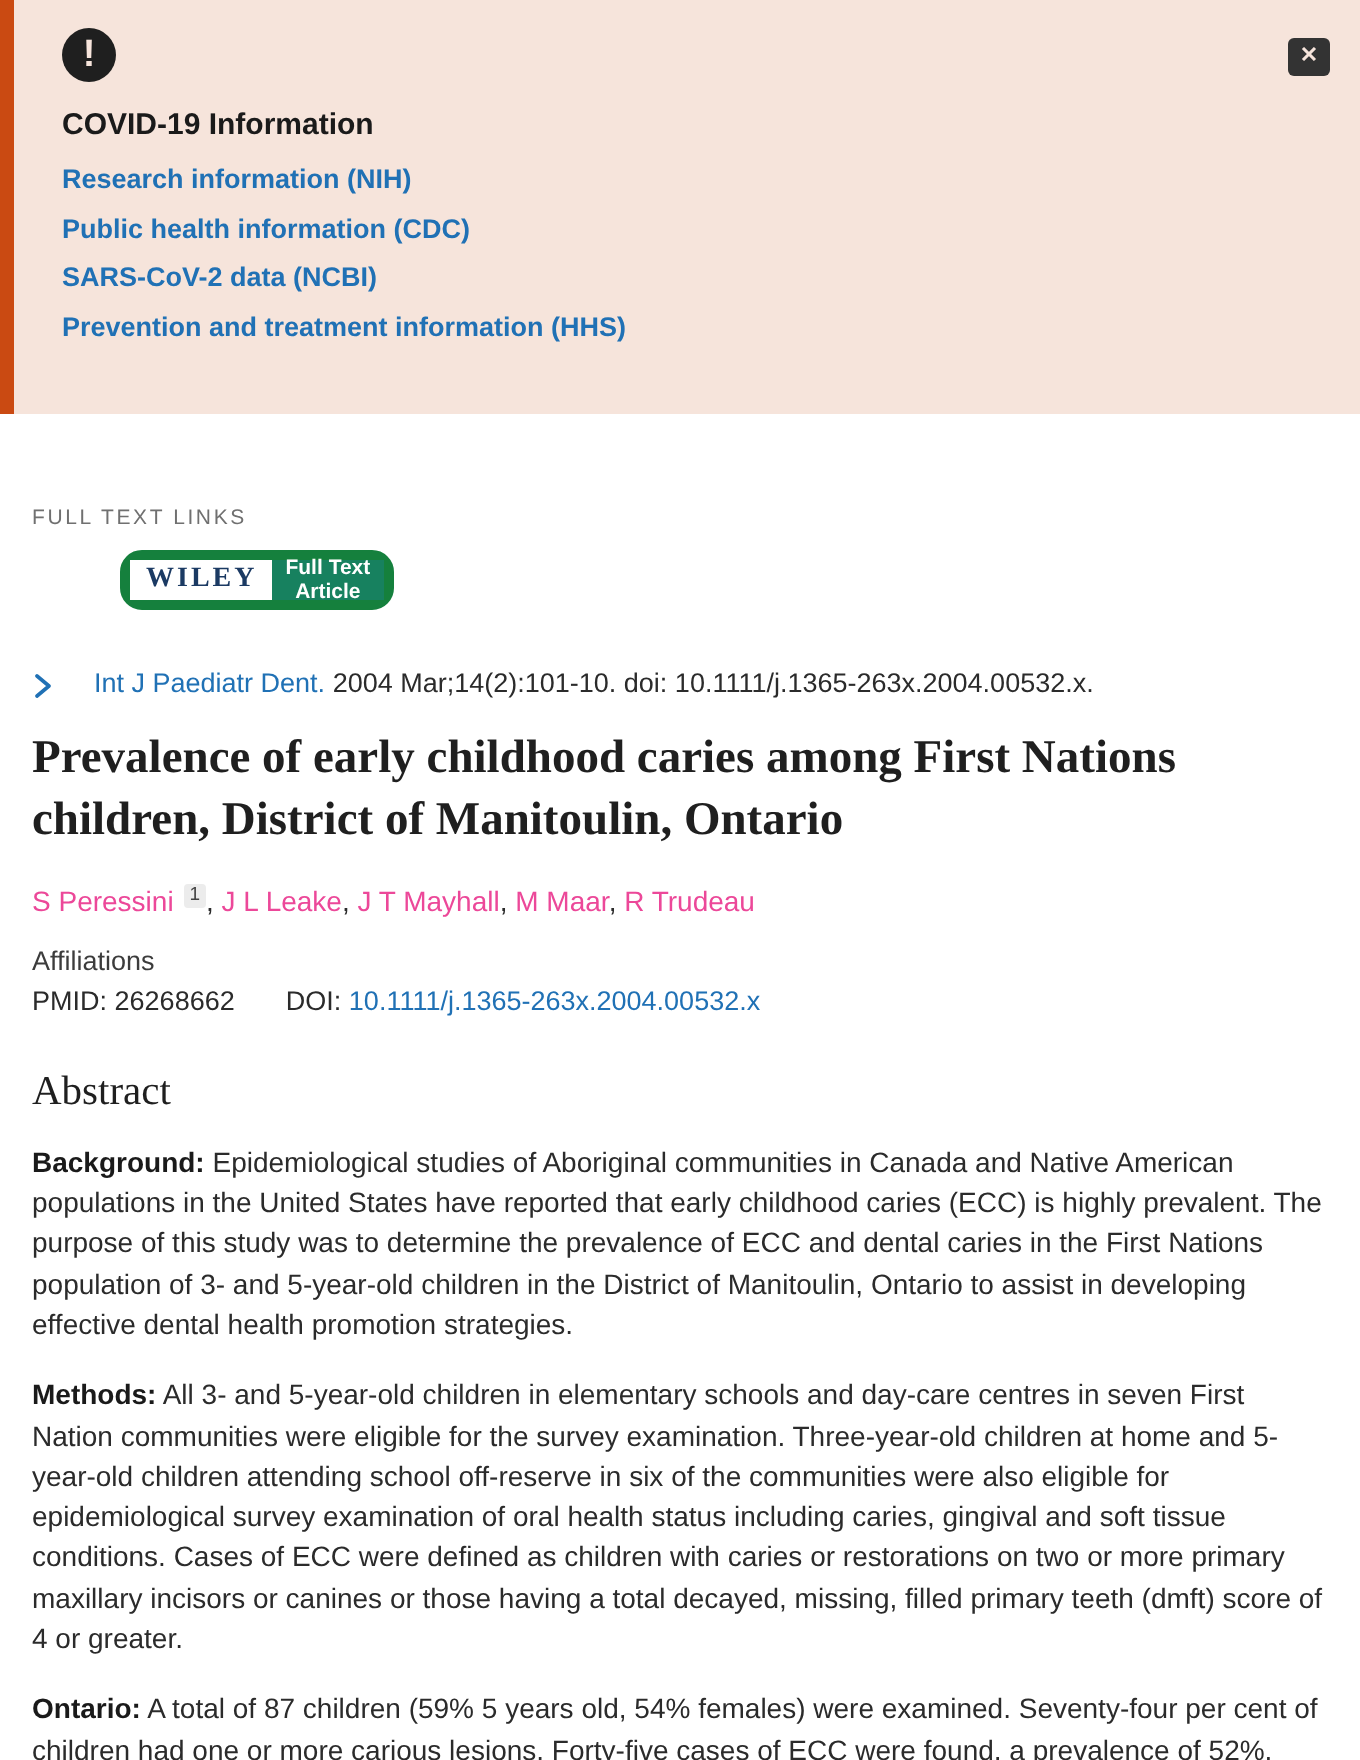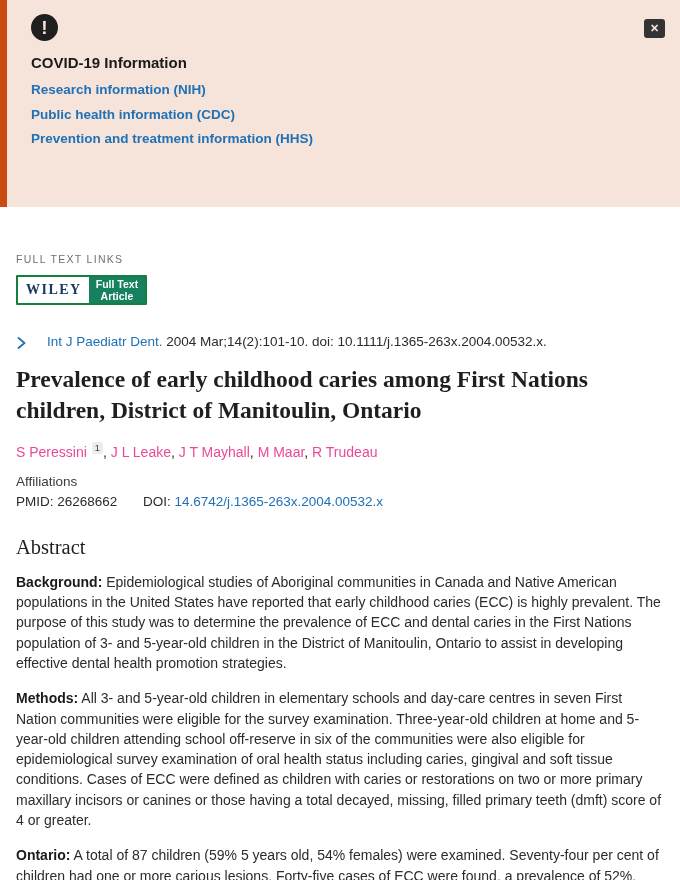--- a/index.html
+++ b/index.html
@@ -48,22 +48,22 @@
 
   
   .main { padding: 46px 16px 0 16px; }
 
   .ftl-label {
     font-size: 10.5px; letter-spacing: 1.3px;
     color: #707070; text-transform: uppercase;
   }
   .wiley-btn {
     display: inline-flex; margin-top: 10px;
-    border: 2px solid #15803d; border-radius: 1px;
-    height: 30px; align-items: stretch;
+    border: 5px solid #15803d; border-radius: 11px;
+    height: 30px; align-items: stretch; margin-left: 44px;
   }
   .wiley-logo {
     background: #ffffff; color: #1b3a63;
     font-family: "Liberation Serif", serif;
     font-weight: 700; font-size: 14px; letter-spacing: 1.5px;
     display: flex; align-items: center;
     padding: 0 7px 0 8px;
   }
   .wiley-cta {
     background: #17815f; color: #ffffff;
@@ -123,20 +123,21 @@
 
 <div class="covid-banner">
   <div class="alert-icon">!</div>
   <button class="close-btn">
     <span>✕</span>
   </button>
   <div class="covid-title">COVID-19 Information</div>
   <div class="covid-links">
       <a class="banner-link" href="#">Research information (NIH)</a>
       <a class="banner-link" href="#">Public health information (CDC)</a>
+      <a class="banner-link" href="#">SARS-CoV-2 data (NCBI)</a>
       <a class="banner-link" href="#">Prevention and treatment information (HHS)</a>
     </div>
 </div>
 
 <div class="main">
 
   <div class="ftl-label">FULL TEXT LINKS</div>
 
   <a class="wiley-btn" href="#">
     <span class="wiley-logo">WILEY</span>
@@ -162,21 +163,21 @@
 
   <div class="authors"><a class="author-link" href="#">S Peressini</a> <sup class="author-sup">1</sup><span class="author-sep">, </span><a class="author-link" href="#">J L Leake</a><span class="author-sep">, </span><a class="author-link" href="#">J T Mayhall</a><span class="author-sep">, </span><a class="author-link" href="#">M Maar</a><span class="author-sep">, </span><a class="author-link" href="#">R Trudeau</a></div>
 
   <div class="affiliations">Affiliations</div>
 
   <div class="ids-line">
     <span>PMID:</span>
     <span>26268662</span>
     <span class="gap"></span>
     <span>DOI:</span>
-    <a class="doi-link" href="#">14.6742/j.1365-263x.2004.00532.x</a>
+    <a class="doi-link" href="#">10.1111/j.1365-263x.2004.00532.x</a>
   </div>
 
   <h2 class="abstract-heading">Abstract</h2>
 
   <div class="abstract-body">
       <p class="abs-para"><strong>Background:</strong> Epidemiological studies of Aboriginal communities in Canada and Native American populations in the United States have reported that early childhood caries (ECC) is highly prevalent. The purpose of this study was to determine the prevalence of ECC and dental caries in the First Nations population of 3- and 5-year-old children in the District of Manitoulin, Ontario to assist in developing effective dental health promotion strategies.</p>
       <p class="abs-para"><strong>Methods:</strong> All 3- and 5-year-old children in elementary schools and day-care centres in seven First Nation communities were eligible for the survey examination. Three-year-old children at home and 5-year-old children attending school off-reserve in six of the communities were also eligible for epidemiological survey examination of oral health status including caries, gingival and soft tissue conditions. Cases of ECC were defined as children with caries or restorations on two or more primary maxillary incisors or canines or those having a total decayed, missing, filled primary teeth (dmft) score of 4 or greater.</p>
       <p class="abs-para"><strong>Ontario:</strong> A total of 87 children (59% 5 years old, 54% females) were examined. Seventy-four per cent of children had one or more carious lesions. Forty-five cases of ECC were found, a prevalence of 52%.</p>
     </div>
 

